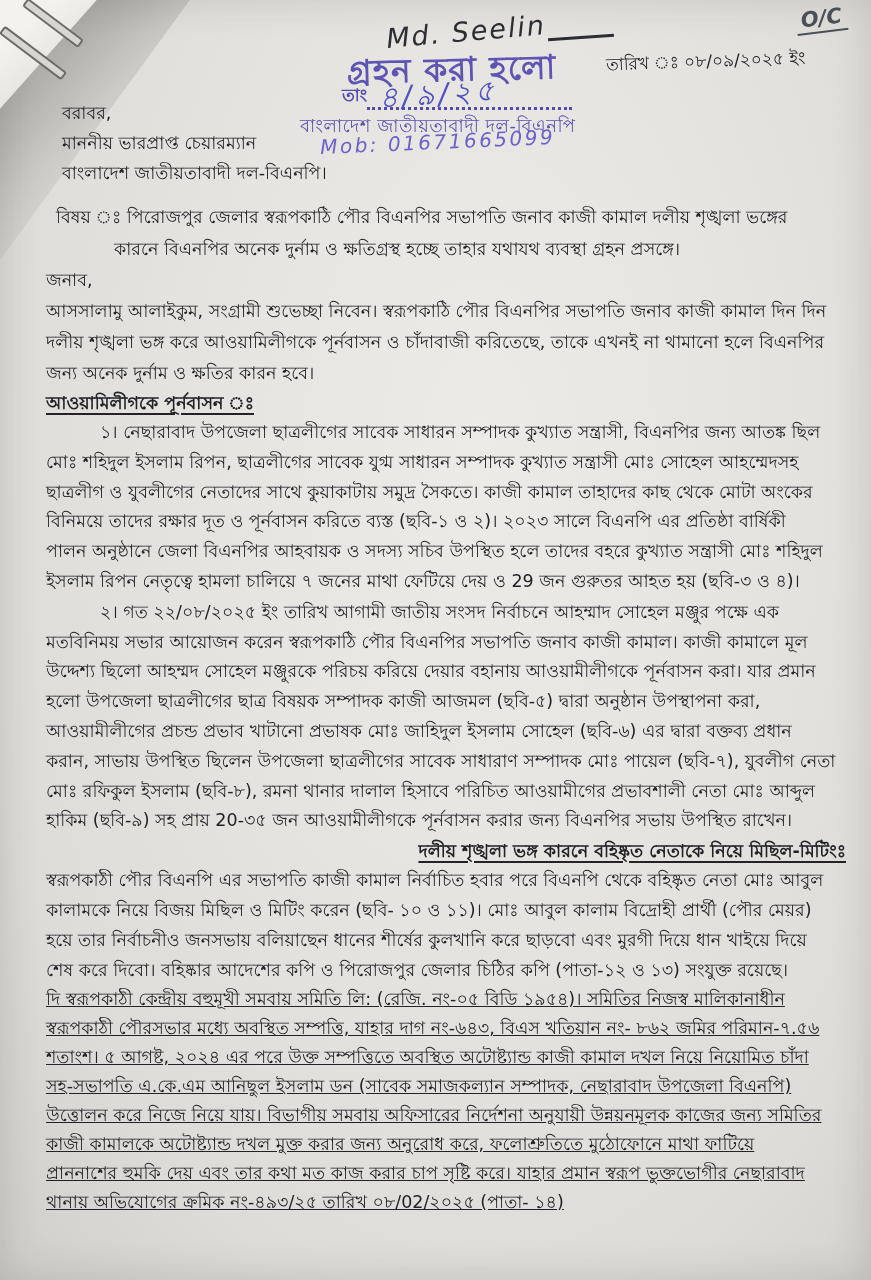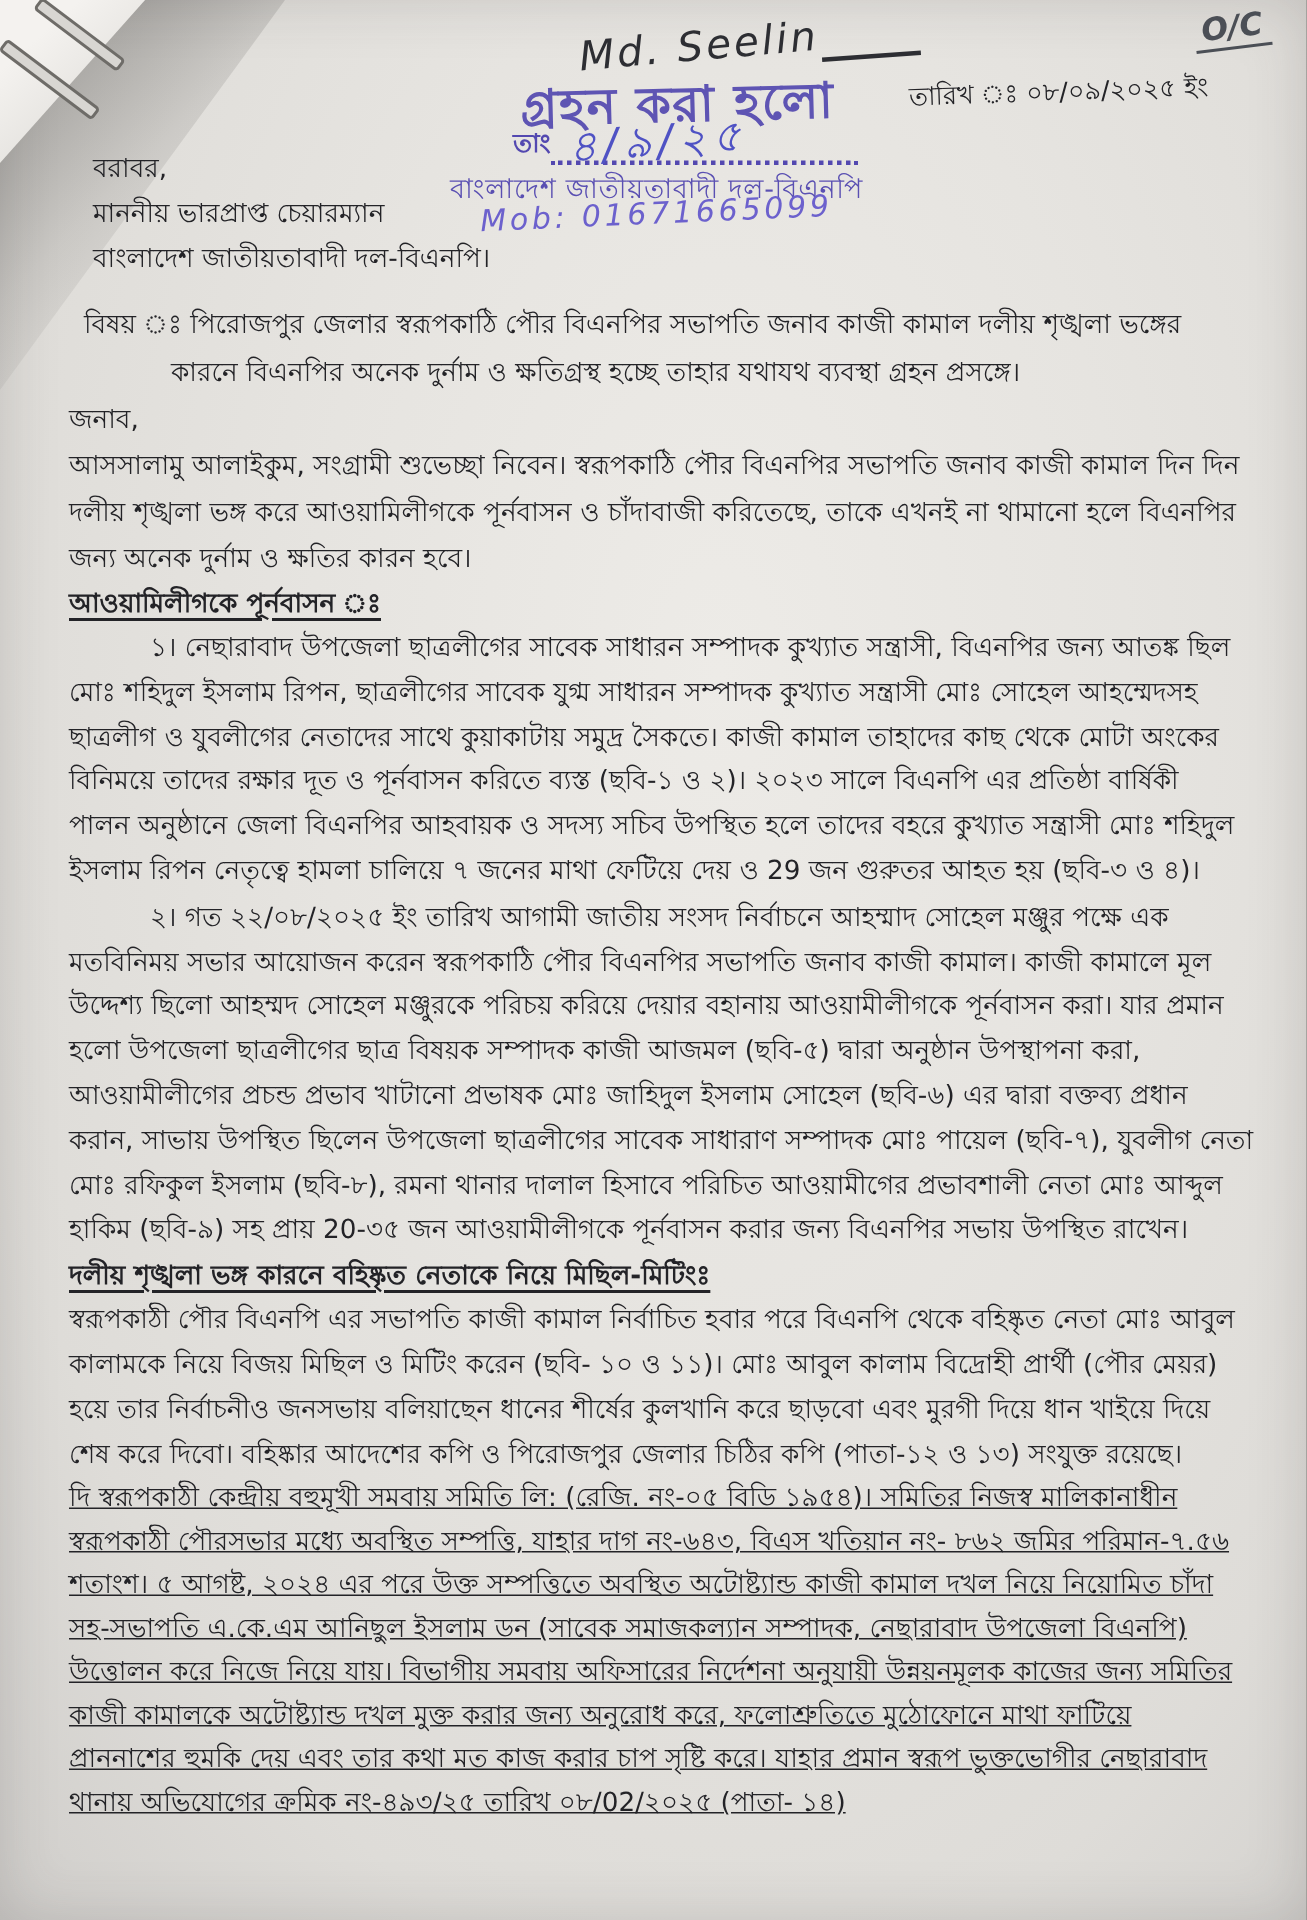--- a/index.html
+++ b/index.html
@@ -127,21 +127,21 @@
   .heading {
     line-height: 29px; font-weight: bold;
     text-decoration: underline;
     text-underline-offset: 4px;
     text-decoration-thickness: 1.5px;
     white-space: nowrap;
   }
   .para .tline { line-height: 29.8px; }
   .para.indent .tline:first-child { text-indent: 54px; }
   .p2 { margin-top: 1px; }
-  .h2 { margin-top: 1px; }
+  .h2 { margin-top: 1px; text-align: right; }
   .h3 { margin-top: 1px; }
   .p4 .tline { line-height: 29px; text-decoration: underline; }
 </style>
 </head>
 <body>
 
 <div class="paper">
 
   <div class="corner-shadow"></div>
   <div class="corner-fold"></div>

